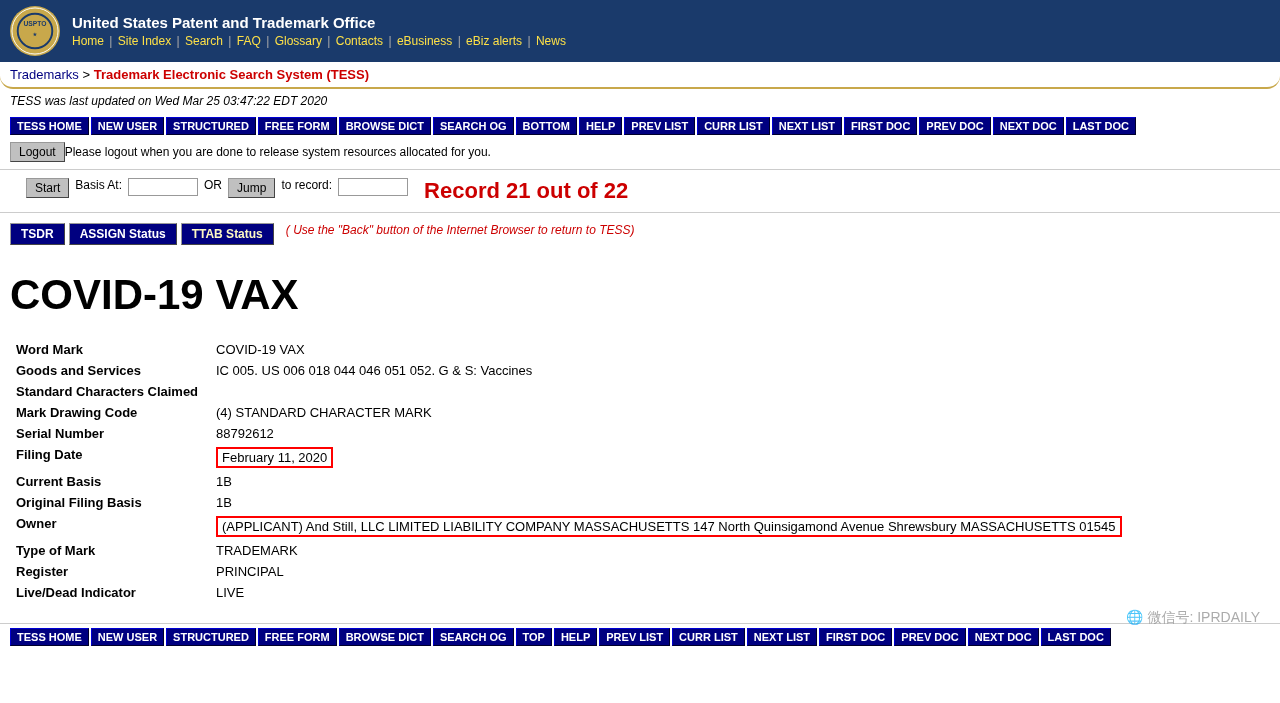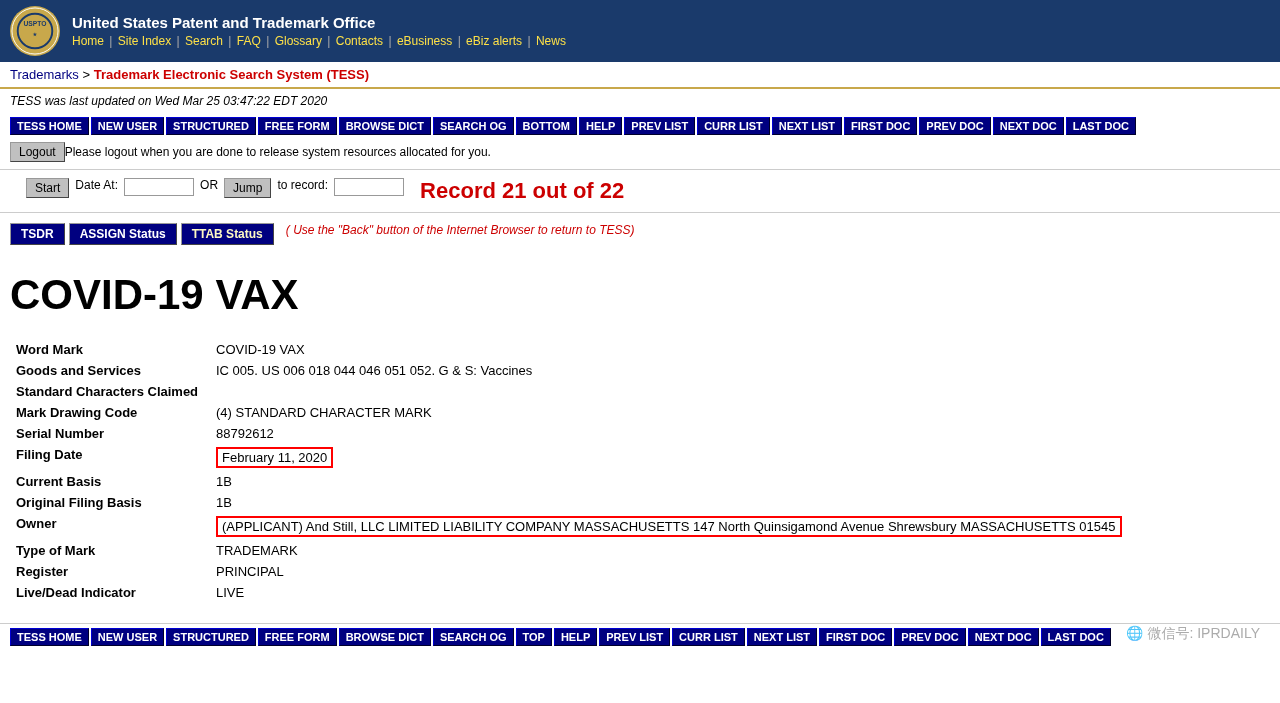--- a/index.html
+++ b/index.html
@@ -9,21 +9,21 @@
     .header { background: #1a3a6b; display: flex; align-items: center; padding: 6px 10px; }
     .header-logo { width: 50px; height: 50px; background: #c8a84b; border-radius: 50%; display: flex; align-items: center; justify-content: center; margin-right: 12px; font-size: 10px; font-weight: bold; color: #1a3a6b; flex-shrink: 0; overflow: hidden; }
     .header-logo svg { width: 48px; height: 48px; }
     .header-right { display: flex; flex-direction: column; }
     .header-title { color: white; font-size: 15px; font-weight: bold; }
     .header-nav { color: white; font-size: 12px; margin-top: 3px; }
     .header-nav a { color: #fde047; text-decoration: none; }
     .header-nav span { color: #aaa; margin: 0 2px; }
 
     
-    .breadcrumb { background: #fff; padding: 5px 10px; border-bottom: 2px solid #c8a84b; font-size: 13px; }
+    .breadcrumb { background: #fff; padding: 5px 10px; border-bottom: 2px solid #c8a84b; font-size: 13px; border-radius: 13px; }
     .breadcrumb .link { color: #000080; text-decoration: none; }
     .breadcrumb .current { color: #cc0000; font-weight: bold; }
 
     
     .update-notice { padding: 5px 10px; font-style: italic; font-size: 12px; color: #000; }
 
     
     .toolbar { padding: 4px 10px; display: flex; flex-wrap: wrap; gap: 2px; align-items: center; }
     .btn { display: inline-block; padding: 2px 6px; font-size: 11px; font-weight: bold; cursor: pointer; border: 1px outset #999; text-decoration: none; white-space: nowrap; }
     .btn-blue { background: #000080; color: white; border-color: #000080; }
@@ -57,21 +57,21 @@
     .data-table tr td:first-child { font-weight: bold; width: 200px; color: #000; white-space: nowrap; }
     .data-table tr td:last-child { color: #000; }
 
     .highlight-box { border: 2px solid red; display: inline-block; padding: 1px 4px; }
     .highlight-box2 { border: 2px solid red; display: inline-block; padding: 1px 4px; }
 
     
     .bottom-toolbar { padding: 4px 10px; display: flex; flex-wrap: wrap; gap: 2px; align-items: center; background: #fff; border-top: 1px solid #ccc; margin-top: 10px; }
 
     
-    .watermark { position: fixed; bottom: 60px; right: 20px; opacity: 0.7; font-size: 14px; color: #888; }
+    .watermark { position: fixed; bottom: 76px; right: 20px; opacity: 0.7; font-size: 14px; color: #888; }
   </style>
 </head>
 <body>
 
 <div class="header">
   <div class="header-logo">
     <svg viewBox="0 0 50 50" xmlns="http://www.w3.org/2000/svg">
       <circle cx="25" cy="25" r="24" fill="#c8a84b" stroke="#fff" stroke-width="1"></circle>
       <circle cx="25" cy="25" r="18" fill="none" stroke="#1a3a6b" stroke-width="2"></circle>
       <text x="25" y="20" text-anchor="middle" font-size="7" fill="#1a3a6b" font-weight="bold">USPTO</text>
@@ -122,21 +122,21 @@
 
 <div class="logout-row">
   <button class="logout-btn">Logout</button>
   <span>Please logout when you are done to release system resources allocated for you.</span>
 </div>
 
 <hr class="divider">
 
 <div class="nav-row">
   <button class="start-btn">Start</button>
-  <span>Date At:</span>
+  <span>Basis At:</span>
   <input type="text" value="" style="">
   <span>OR</span>
   <button class="jump-btn">Jump</button>
   <span>to record:</span>
   <input type="text" value="" style="width: 70px;">
   <span class="record-text">Record 21 out of 22</span>
 </div>
 
 <hr class="divider">
 

